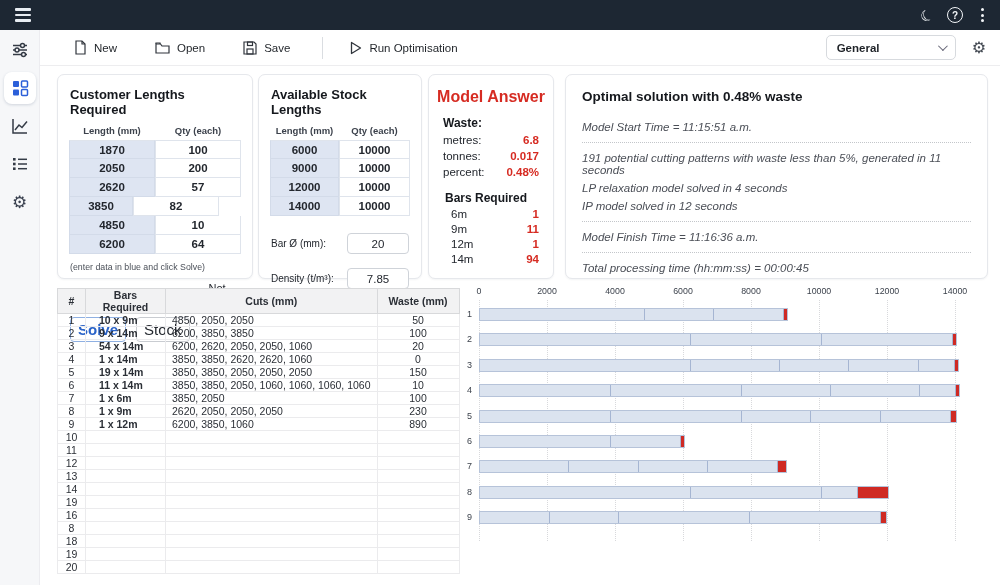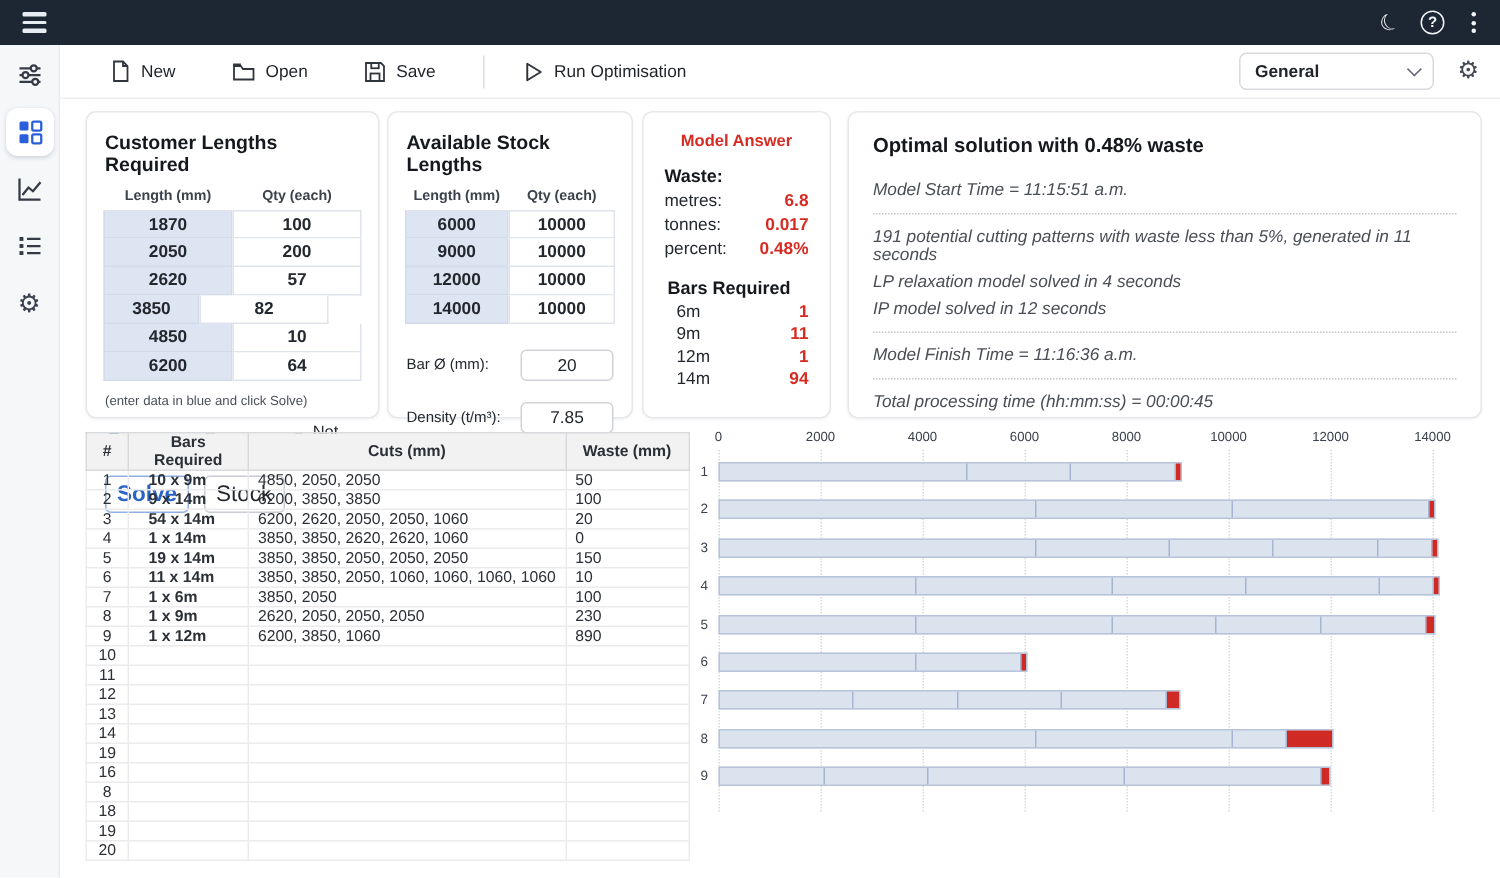--- a/index.html
+++ b/index.html
@@ -69,21 +69,21 @@
   .btn { font-size:15px; padding:3px 7px; border-radius:4px; background:#fff; cursor:pointer;
     border:1px solid #c9ccd1; color:#23272e; }
   .btn.primary { border:1px solid #8fb0e2; color:#2a63c8; font-weight:bold; }
 
   .field-row { display:flex; align-items:center; justify-content:space-between; margin:14px 12px 0 12px; }
   .field-row label { font-size:10px; color:#23272e; }
   .field-row input { width:62px; height:21px; border:1px solid #cfd3d9; border-radius:4px;
     text-align:center; font-size:11.5px; color:#23272e; font-family:inherit; }
 
   
-  .ma-title { color:#d62b22; font-weight:bold; font-size:11px; text-align:center; padding:13px 0 10px 0; }
+  .ma-title { color:#d62b22; font-weight:bold; font-size:16px; text-align:center; padding:13px 0 10px 0; }
   .ma-sect { font-size:12px; font-weight:bold; color:#15181d; margin:0 14px; }
   .ma-row { display:flex; justify-content:space-between; margin:4px 14px 0 14px; font-size:11.5px; }
   .ma-row .lbl { color:#23272e; }
   .ma-row .val { color:#d62b22; font-weight:bold; }
   .ma-bars-heading { font-size:12px; font-weight:bold; color:#15181d; margin:13px 14px 2px 16px; }
   .ma-bar-row { display:flex; justify-content:space-between; margin:3px 14px 0 14px; font-size:11.5px; }
   .ma-bar-row .lbl { color:#23272e; padding-left:8px; }
   .ma-bar-row .val { color:#d62b22; font-weight:bold; }
 
   
@@ -93,21 +93,21 @@
   .sol-group div + div { margin-top:6px; }
 
   
   .ptable { position:absolute; left:57px; top:288px; border-collapse:collapse; table-layout:fixed; }
   .ptable th { background:#f2f2f3; font-size:10.5px; font-weight:bold; color:#2b2f36;
     border:1px solid #d8d9db; height:15px; padding:0 4px; }
   .ptable td { font-size:10.5px; color:#2b2f36; height:12.6px; padding:0 6px;
     border:1px solid #ebebed; white-space:nowrap; overflow:hidden; }
   .ptable td.cn { text-align:center; padding:0 2px; }
   .ptable td.cb { font-weight:bold; padding-left:13px; }
-  .ptable td.cw { }
+  .ptable td.cw { text-align:center; }
 
   
   .chart { position:absolute; left:458px; top:286px; width:534px; height:262px; }
   .chart-axis-label { position:absolute; top:0; font-size:8.8px; color:#3c424c; transform:translateX(-50%); }
   .gridline { position:absolute; top:14px; width:0; border-left:1px dotted #d8d9dc; }
   .chart-row-label { position:absolute; width:14px; text-align:right; font-size:9px; color:#3c424c; }
   .bar { position:absolute; height:13px; display:flex; border:1px solid #b6c3d9; background:#dbe3ef; }
   .bar .seg { height:100%; border-right:1px solid #a5b5d2; }
   .bar .seg:last-of-type { border-right:none; }
   .bar .waste { height:100%; background:#cf2a24; flex:none; }

